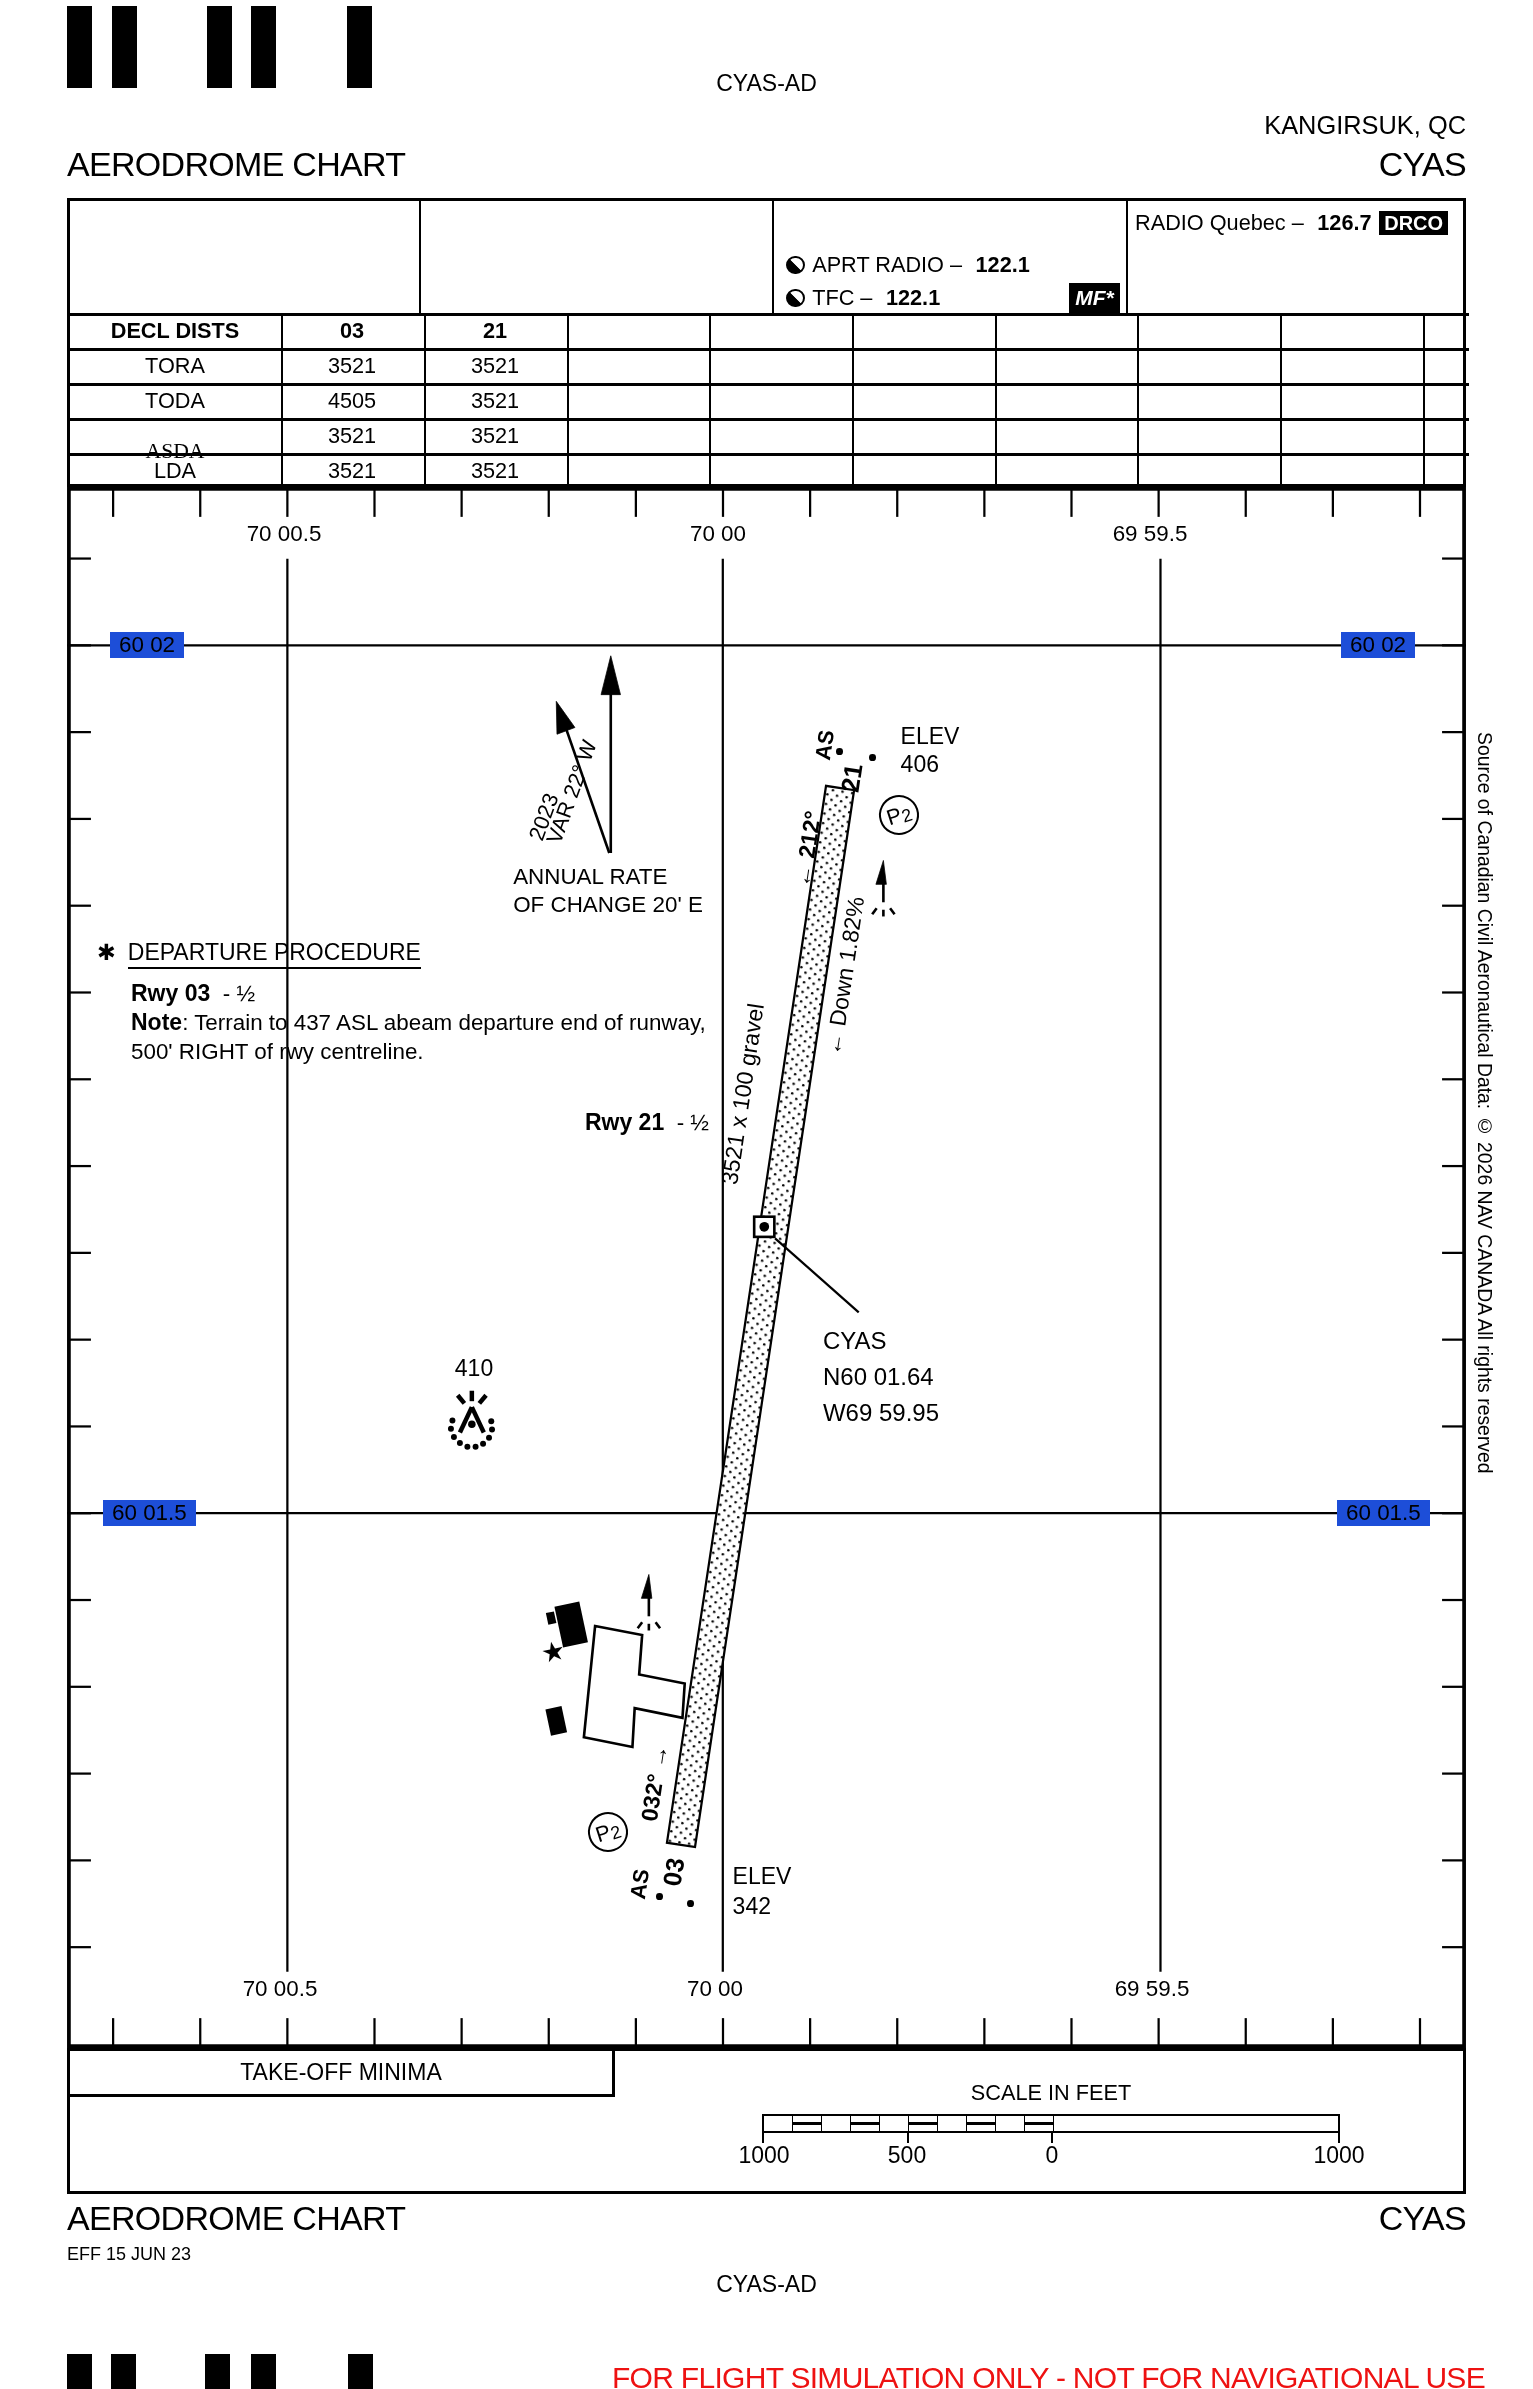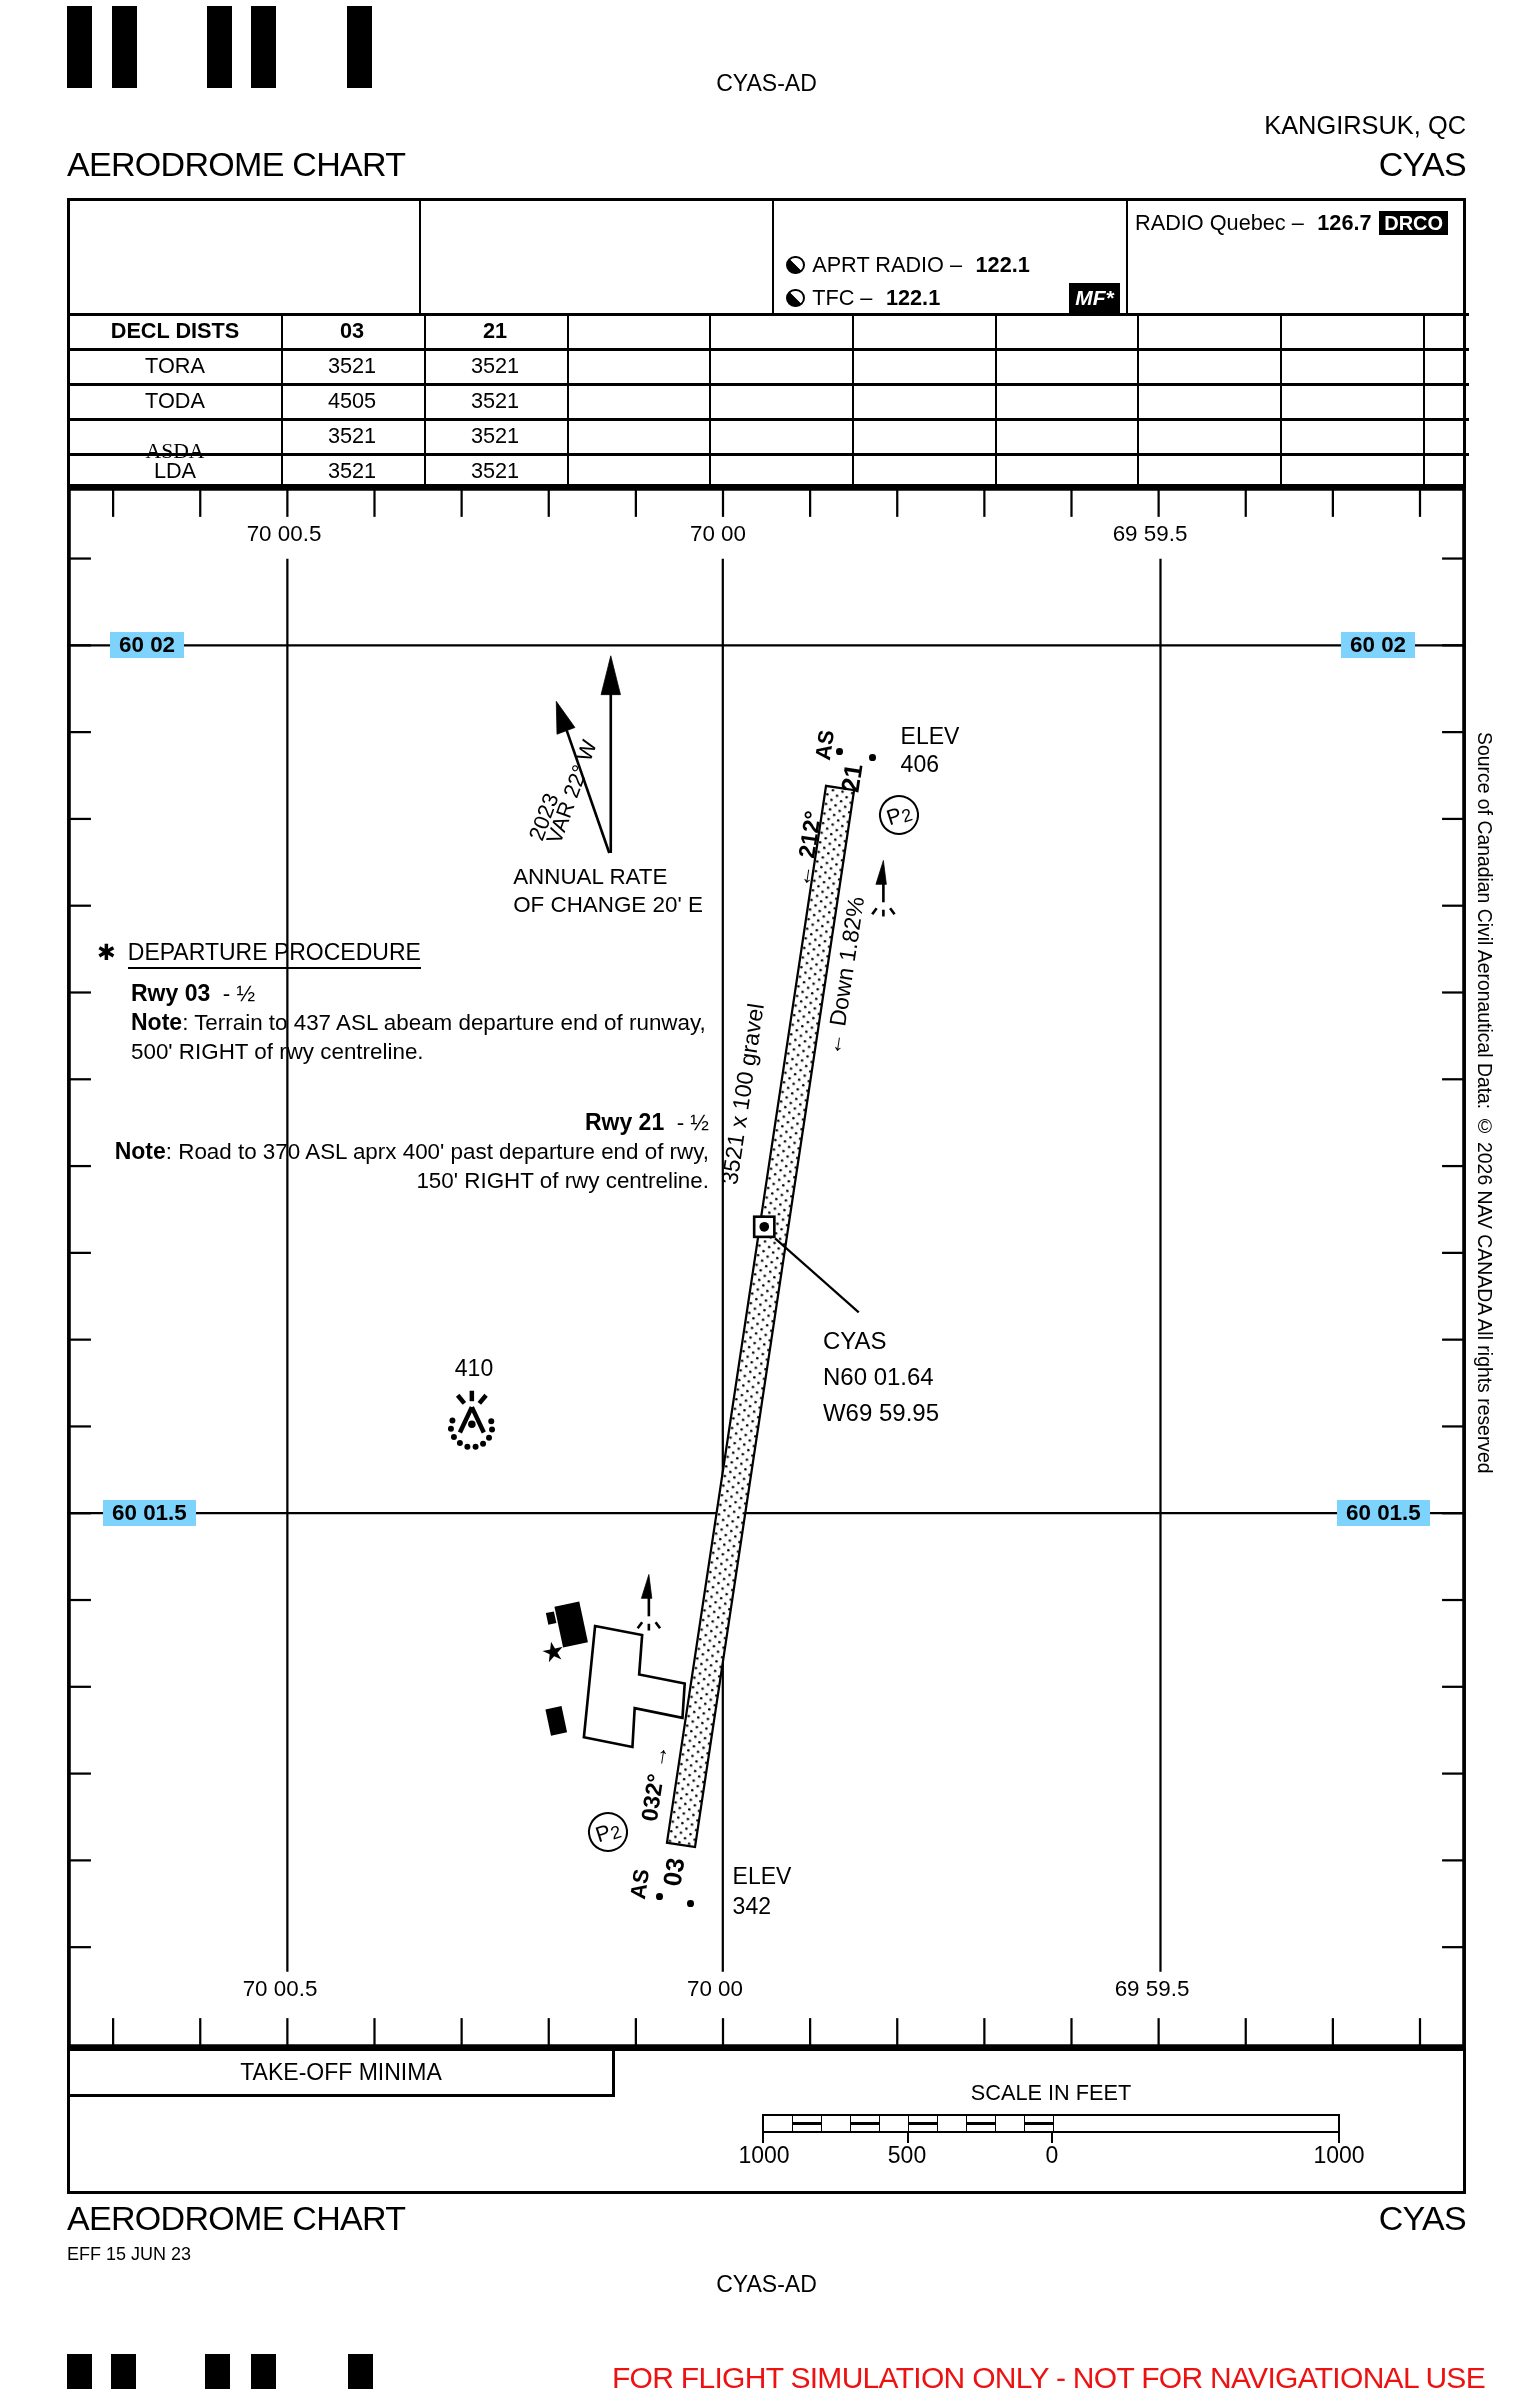--- a/index.html
+++ b/index.html
@@ -21,21 +21,21 @@
   .freq{font-weight:bold;margin-left:6px;}
   .badge{background:#000;color:#fff;font-weight:bold;padding:0.7px 5.2px;font-size:20px;}
   .mf{position:absolute;background:#000;color:#fff;font-weight:bold;font-style:italic;
       font-size:21px;display:flex;align-items:center;justify-content:center;z-index:3;}
   .tcell{position:absolute;transform:translate(-50%,-50%);font-size:21.7px;white-space:nowrap;}
   .thead{font-weight:bold;}
   
   .map{left:67px;top:487px;width:1399px;height:1561px;}
   .map svg{position:absolute;left:0;top:0;}
   .lon{position:absolute;transform:translateX(-50%);background:#fff;padding:0 7.5px;font-size:22.4px;}
-  .lat{position:absolute;transform:translateY(-50%);background:#7dd3fc;text-align:center;font-size:22.4px;padding:0 9px;font-weight:bold;}
+  .lat{position:absolute;transform:translateY(-50%);background:#1d4ed8;text-align:center;font-size:22.4px;padding:0 9px;}
   .rot{position:absolute;white-space:nowrap;transform:translate(-50%,-50%) rotate(-81.5deg);font-size:23px;}
   .rot70{position:absolute;white-space:nowrap;transform:translate(-50%,-50%) rotate(-70deg);font-size:21.7px;}
   .ctr{position:absolute;transform:translate(-50%,-50%);white-space:nowrap;}
   .pcircle{position:absolute;width:36px;height:36px;border:2.6px solid #000;border-radius:50%;
            display:flex;align-items:center;justify-content:center;transform:rotate(-18deg);background:#fff;}
   .pcircle .pl{font-size:21.7px;}
   .pcircle .pn{font-size:18px;margin-top:7.5px;}
   .rdot{position:absolute;width:6.7px;height:6.7px;border-radius:50%;background:#000;}
   .dep{position:absolute;left:30px;top:451px;width:612px;font-size:22.4px;line-height:29px;}
   .dep .title{font-size:23px;border-bottom:2.2px solid #000;padding-bottom:2.2px;}
@@ -340,21 +340,20 @@
     <div class="dep">
       <div>
         <span class="ast">✱</span><span class="title">DEPARTURE PROCEDURE</span>
       </div>
       <div style="margin:12px 0 0 34px;">
         <b>Rwy 03</b>&nbsp;&nbsp;<span>- ½</span>
         <div><b>Note</b><span>: Terrain to 437 ASL abeam departure end of runway, 500' RIGHT of rwy centreline.</span></div>
       </div>
       <div style="margin:42px 0 0 14px;text-align:right;">
         <b>Rwy 21</b>&nbsp;&nbsp;<span>- ½</span>
-        <div><b>Note</b><span>: Road to 370 ASL aprx 400' past departure end of rwy, 150' RIGHT of rwy centreline.</span></div>
       </div>
     </div>
 
     <div class="star" style="left:474px;top:1149px;">★</div>
     <div class="rot" style="left:588px;top:1296px;font-weight:bold;">
       <span>032°</span>
       <span>→</span>
     </div>
     <div class="pcircle" style="left:521px;top:1325px;">
       <span class="pl">P</span>

